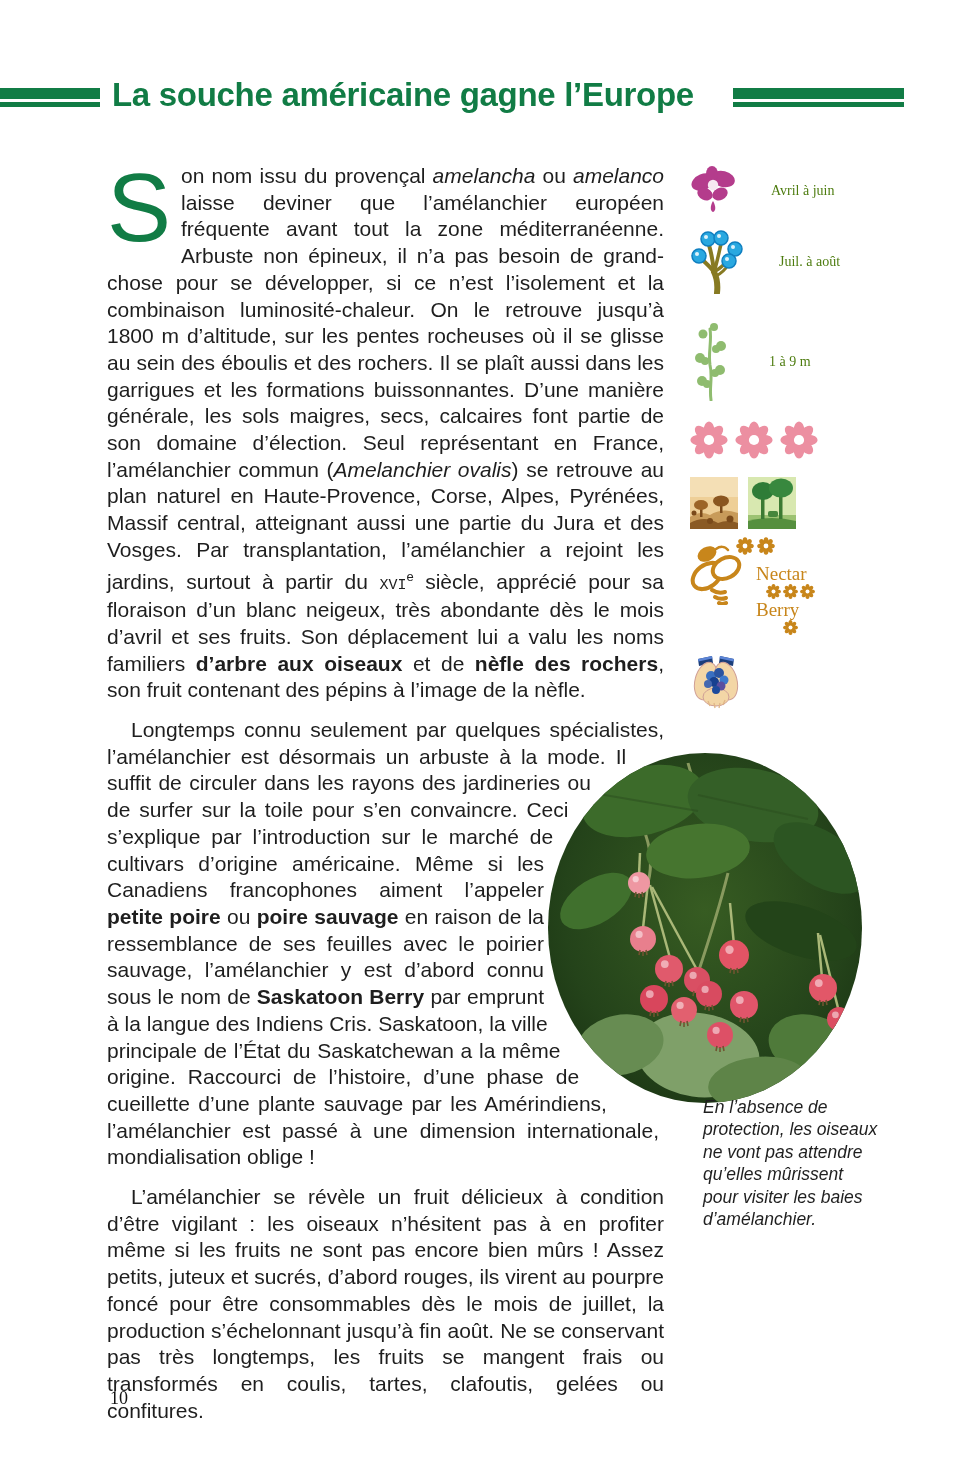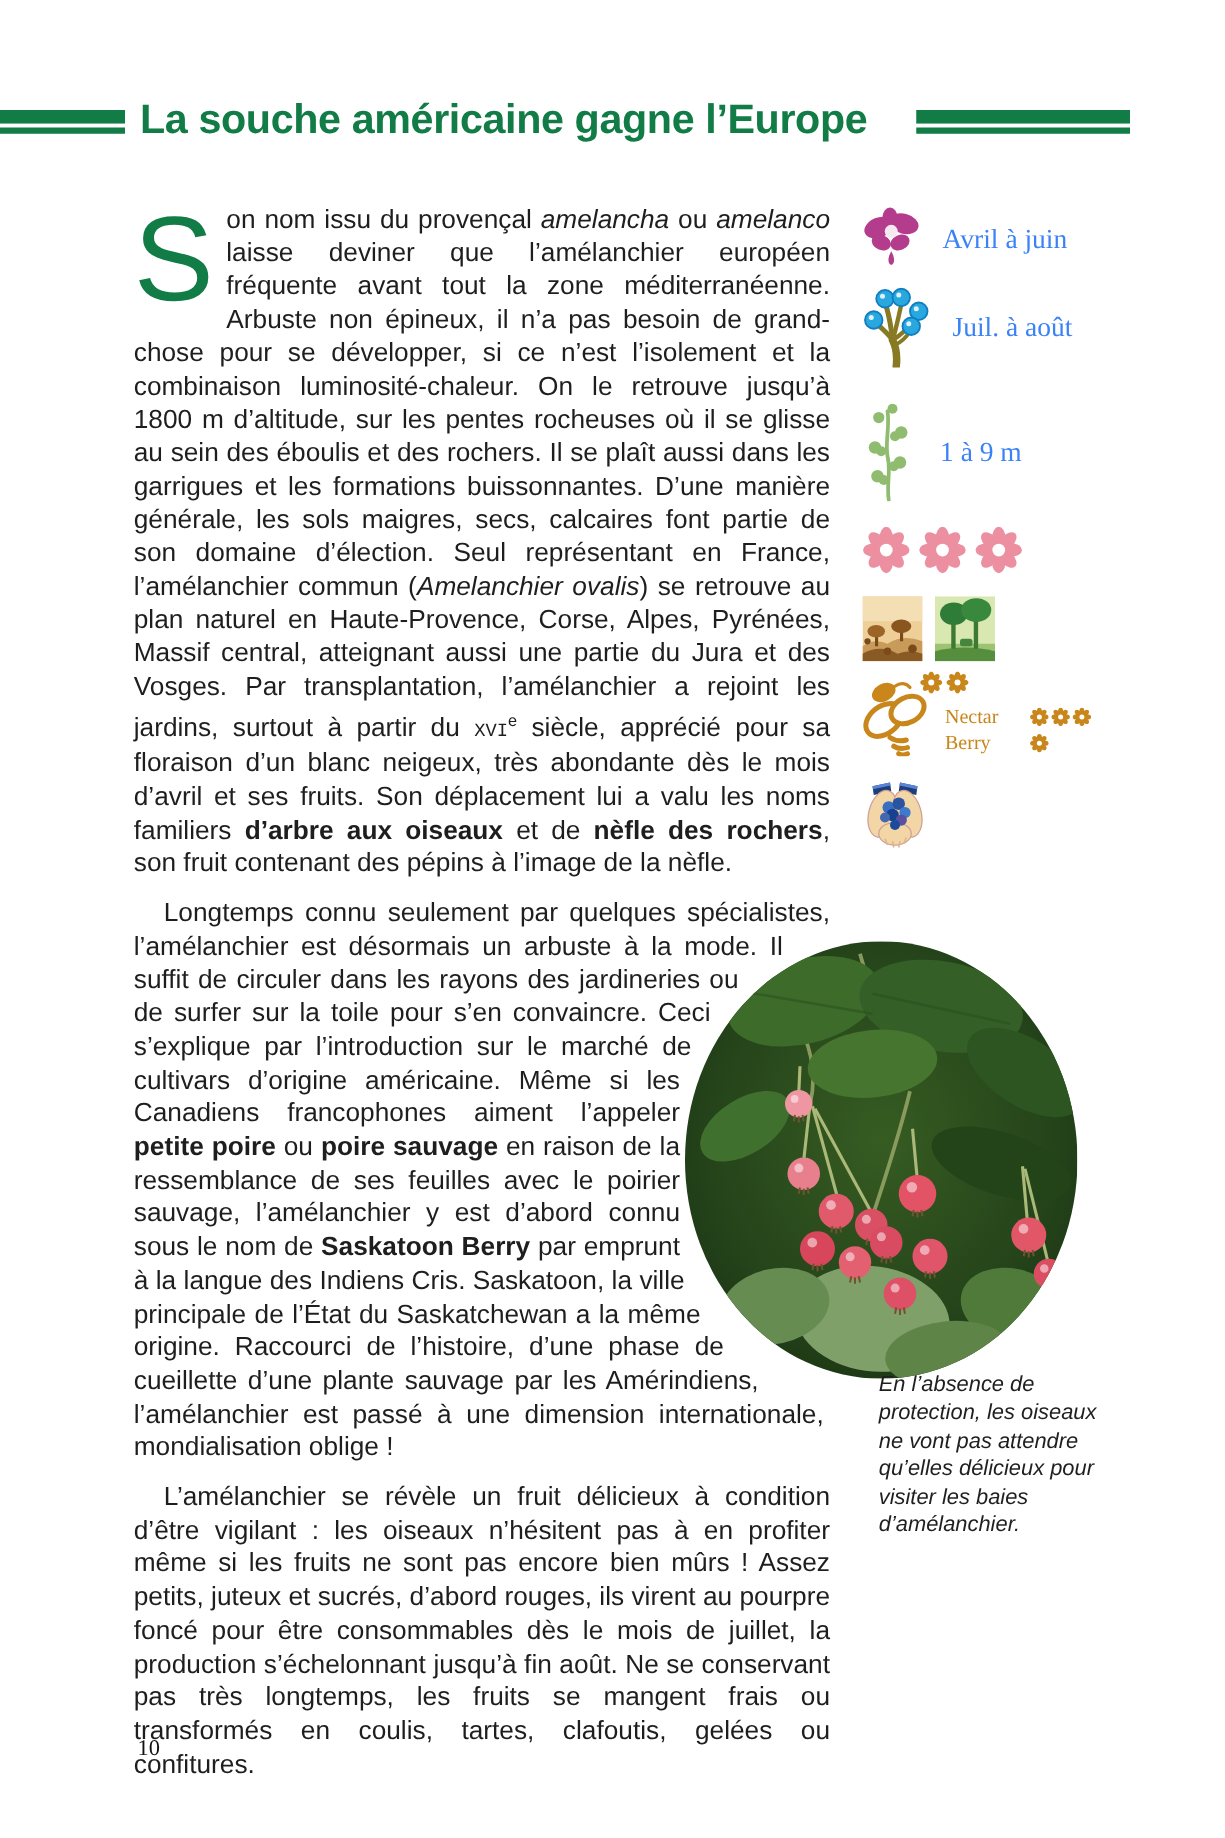--- a/index.html
+++ b/index.html
@@ -25,36 +25,36 @@
   .para i{font-style:italic;}
   .sc{font-variant:small-caps;font-family:Liberation Mono, monospace;}
   sup{font-size:0.62em;}
   .dropcap{float:left;font-size:96px;line-height:78px;padding:6px 10px 0 0;color:#117c45;}
   .photo-spacer{float:right;width:120px;height:410px;
                 shape-outside:ellipse(157px 175px at 159px 220px);shape-margin:12px;}
 
   
   .sidebar{position:absolute;left:690px;top:165px;width:285px;}
   .side-row{display:flex;align-items:center;}
-  .side-label{margin-left:18px;font-family:"Liberation Serif","DejaVu Serif",serif;
-              font-size:22px;color:#3b82f6;}
+  .side-label{margin-left:35px;font-family:"Liberation Serif","DejaVu Serif",serif;
+              font-size:14px;color:#4d7c0f;}
   .r1{margin-bottom:13px;}
   .r2{margin-bottom:29px;}
   .r3{margin-bottom:20px;}
   .r4{margin-bottom:18px;}
   .r5{margin-bottom:14px;}
   .r6{margin-bottom:18px;}
   .icon{display:inline-block;line-height:0;}
   .flower-row{display:flex;gap:7px;}
   .hab-gap{margin-left:10px;}
   .bee-row{position:relative;align-items:flex-start;}
   .bee-flowers{position:absolute;left:46px;top:-6px;display:flex;gap:3px;}
   .bee-info{margin-left:14px;margin-top:20px;}
   .bee-line{display:flex;align-items:center;font-family:"Liberation Serif","DejaVu Serif",serif;
-            font-size:16px;line-height:21px;color:#c8861b;}
+            font-size:19px;line-height:21px;color:#c8861b;flex-direction:column;}
   .bee-label{width:68px;}
   .stars{display:flex;gap:2px;}
 
   
   .photo{position:absolute;left:548px;top:753px;width:314px;height:350px;margin:0;
          border-radius:50%;overflow:hidden;}
   .caption{position:absolute;left:703px;top:1096px;width:176px;font-size:17.5px;
            line-height:22.4px;font-style:italic;color:#1f1f1f;}
   .pagenum{position:absolute;left:110px;top:1388px;
            font-family:"Liberation Serif","DejaVu Serif",serif;font-size:18px;color:#111;}
@@ -425,16 +425,16 @@
           <circle cx="275" cy="235" r="14" fill="#e25768"></circle>
           <circle cx="270.8" cy="230.1" r="3.9" fill="#fff" opacity="0.5"></circle>
           <path d="M-3 0 l-1 5 M0 1 l0 5 M3 0 l1 5" transform="translate(275 247)" stroke="#6f5430" stroke-width="1.6" fill="none"></path>
           <circle cx="291" cy="266" r="12" fill="#db4e62"></circle>
           <circle cx="287.4" cy="261.8" r="3.4" fill="#fff" opacity="0.5"></circle>
           <path d="M-3 0 l-1 5 M0 1 l0 5 M3 0 l1 5" transform="translate(291 276)" stroke="#6f5430" stroke-width="1.6" fill="none"></path>
         </g>
     </svg>
   </figure>
 
-  <figcaption class="caption">En l’absence de protection, les oiseaux ne vont pas attendre qu’elles délicieux pour visiter les baies d’amélanchier.</figcaption>
+  <figcaption class="caption">En l’absence de protection, les oiseaux ne vont pas attendre qu’elles mûrissent pour visiter les baies d’amélanchier.</figcaption>
 
   <div class="pagenum">10</div>
 </div>
 
 </body></html>

